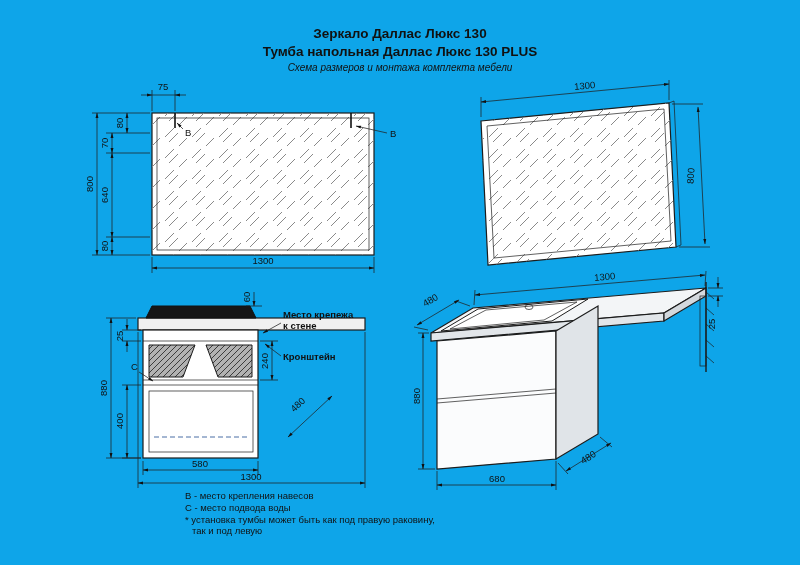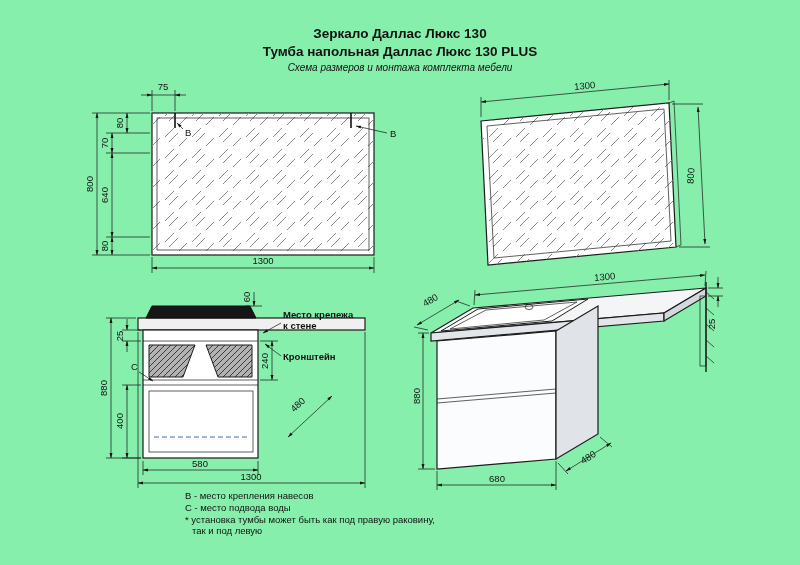--- a/index.html
+++ b/index.html
@@ -1,16 +1,16 @@
 <!DOCTYPE html>
 <html><head>
 <meta charset="utf-8">
 <style>
   html,body{margin:0;padding:0;background:#fff;}
-  .page{width:800px;height:565px;background:#86efac;position:relative;overflow:hidden;}
+  .page{width:800px;height:565px;background:#0ea5e9;position:relative;overflow:hidden;}
   svg{display:block;}
   text{font-family:"Liberation Sans",sans-serif;fill:#111;}
   .ttl1{font-size:13.5px;font-weight:bold;text-anchor:middle;}
   .sub{font-size:10px;font-style:italic;text-anchor:middle;}
   .dt{font-size:9.5px;}
   .mid{text-anchor:middle;}
   .lbl{font-size:9.5px;font-weight:bold;}
   .note{font-size:9.5px;}
   .thin{stroke:#1c1c1c;stroke-width:.7;fill:none;}
   .dim{stroke:#222;stroke-width:.75;fill:none;}

